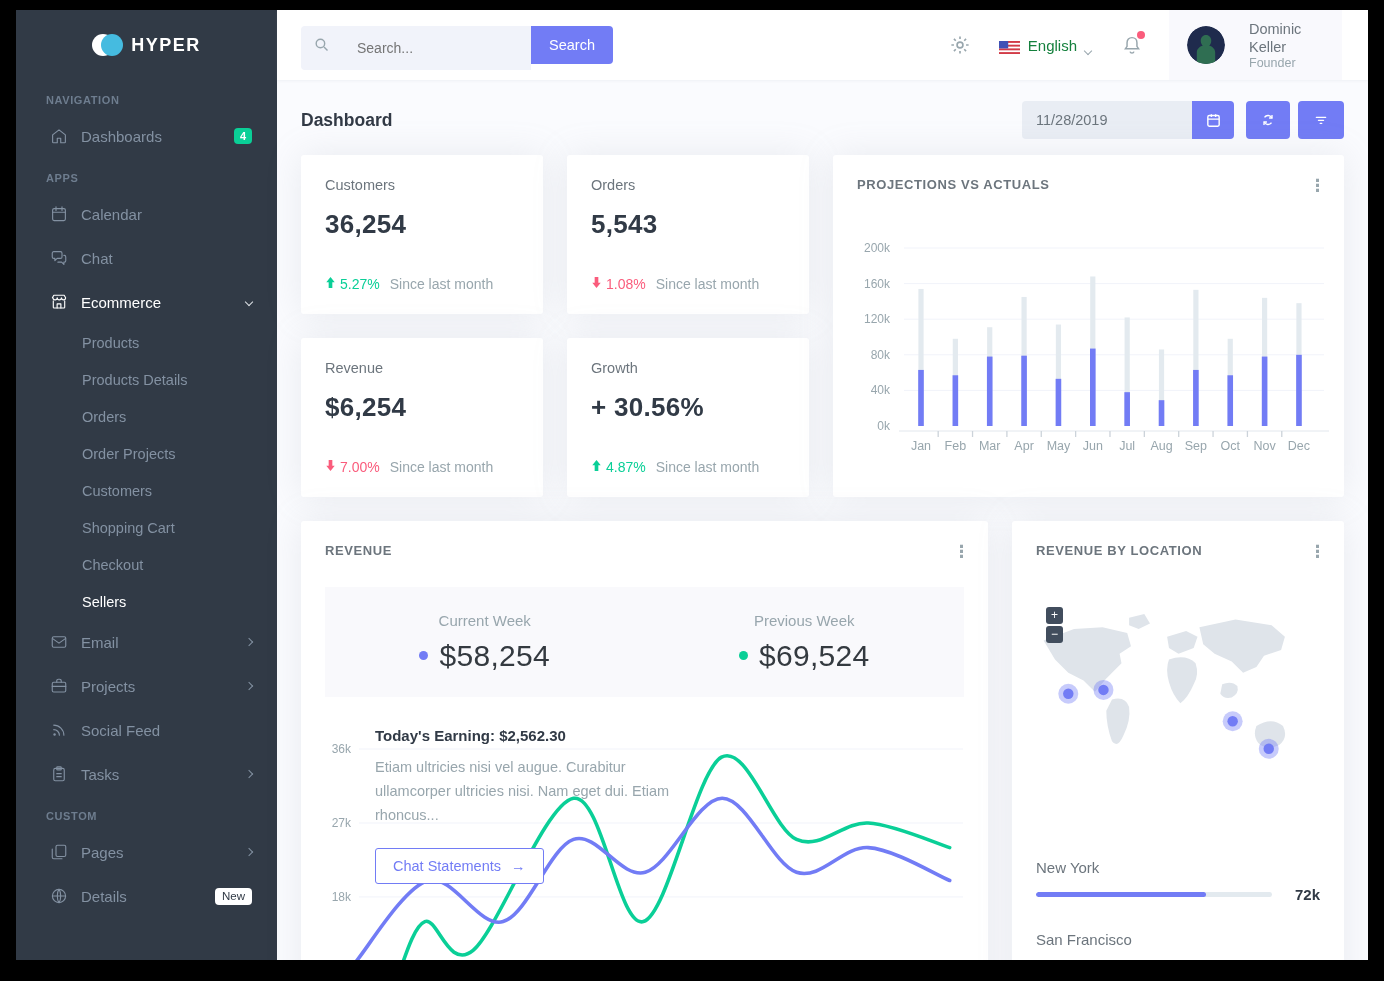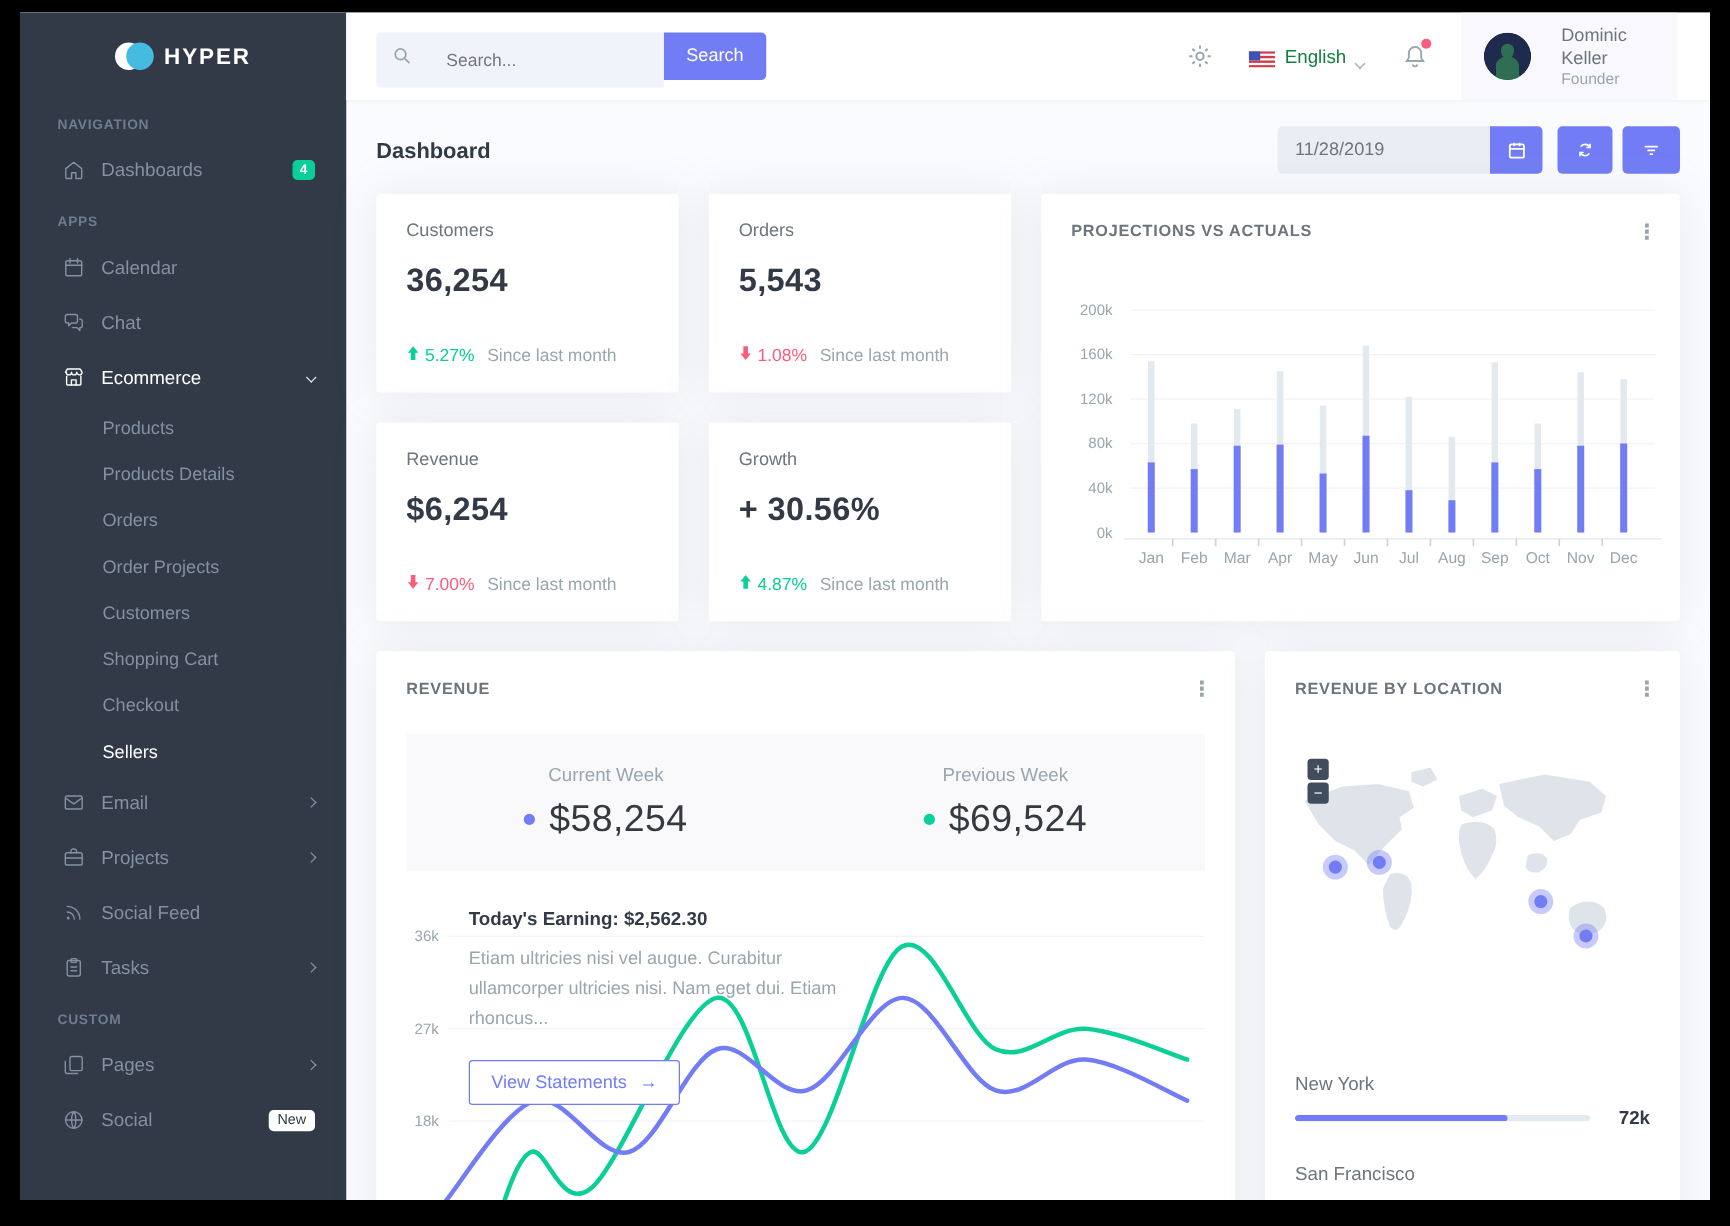--- a/index.html
+++ b/index.html
@@ -221,21 +221,21 @@
           <span class="s-label">Pages</span>
           <span class="chev right"></span>
         </div>
         <div class="s-item">
           <span class="s-ico">
             <svg viewBox="0 0 24 24" fill="none" stroke="currentColor" stroke-width="1.5" stroke-linejoin="round" stroke-linecap="round">
               <circle cx="12" cy="12" r="8.8"></circle>
               <path d="M3.2 12h17.6M12 3.2c3 3.6 3 14 0 17.6-3-3.6-3-14 0-17.6z"></path>
             </svg>
           </span>
-          <span class="s-label">Social</span>
+          <span class="s-label">Details</span>
           <span class="badge-light">New</span>
         </div>
       </nav>
   </div>
 
   <div class="main">
     <div class="topbar">
       <div class="search-group">
         <div class="search-box">
           <span class="mag">
@@ -454,21 +454,21 @@
               <span class="week-val">
                   <span class="dot" style="background:#0acf97"></span>
                   <span>$69,524</span>
                 </span>
             </div>
           </div>
           <div class="rev-text">
             <div class="earning">Today's Earning: $2,562.30</div>
             <div class="rev-desc">Etiam ultricies nisi vel augue. Curabitur ullamcorper ultricies nisi. Nam eget dui. Etiam rhoncus...</div>
             <button class="btn-outline">
-              <span>View Statements</span>
+              <span>Chat Statements</span>
                 <span>→</span>
             </button>
           </div>
           <div id="rev-chart">
               <svg class="rev-svg" width="687" height="520" viewBox="0 0 687 520">
                 <line x1="58" y1="228" x2="662" y2="228" stroke="#f1f3fa" stroke-width="1"></line>
                 <text x="50" y="232" text-anchor="end" font-size="12" fill="#98a6ad">36k</text>
                 <line x1="58" y1="301.98" x2="662" y2="301.98" stroke="#f1f3fa" stroke-width="1"></line>
                 <text x="50" y="305.98" text-anchor="end" font-size="12" fill="#98a6ad">27k</text>
                 <line x1="58" y1="375.96000000000004" x2="662" y2="375.96000000000004" stroke="#f1f3fa" stroke-width="1"></line>

